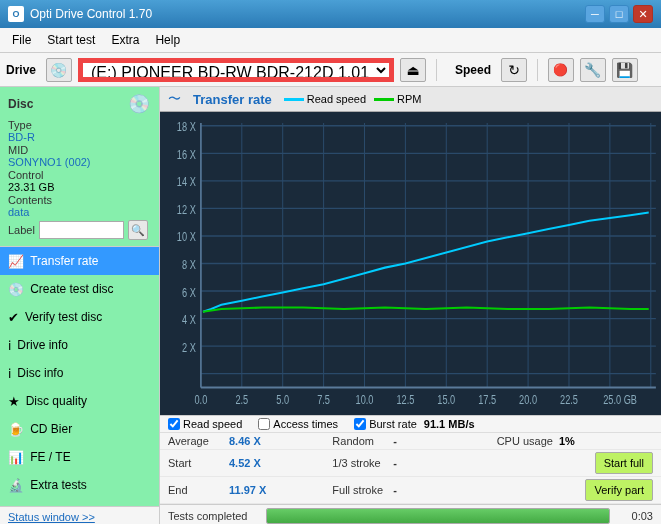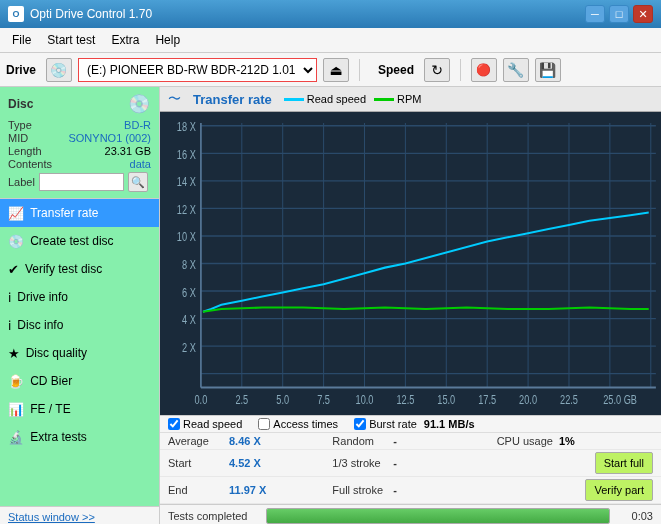--- a/index.html
+++ b/index.html
@@ -48,22 +48,22 @@
       border-bottom: 1px solid #ccc;
       height: 34px;
       display: flex;
       align-items: center;
       padding: 0 6px;
       gap: 6px;
     }
     .toolbar-label { font-size: 12px; font-weight: bold; margin-right: 4px; }
     .toolbar-drive-select {
       height: 24px;
-      font-size: 12px;
-      border: 1px solid #ef4444;
+      font-size: 16px;
+      border: 5px solid #ef4444;
       background: white;
       min-width: 220px;
       padding: 0 4px;
     }
     .toolbar-btn-icon {
       width: 26px; height: 24px;
       background: #e8e8e8;
       border: 1px solid #aaa;
       border-radius: 2px;
       display: flex; align-items: center; justify-content: center;
@@ -104,21 +104,21 @@
       border-bottom: 1px solid #ccc;
     }
     .disc-header {
       display: flex;
       align-items: center;
       justify-content: space-between;
       margin-bottom: 4px;
     }
     .disc-title { font-size: 12px; font-weight: bold; color: #333; }
     .disc-icon { font-size: 18px; color: #666; }
-    .disc-row { display: flex; justify-content: space-between; margin-bottom: 1px; }
+    .disc-row { display: flex; justify-content: space-between; margin-bottom: 1px; flex-direction: column; }
     .disc-key { font-size: 11px; color: #333; }
     .disc-value { font-size: 11px; color: #1a6bbf; }
     .disc-value.black { color: #000; }
     .label-row { display: flex; align-items: center; gap: 4px; margin-top: 2px; }
     .label-input {
       height: 18px;
       border: 1px solid #aaa;
       font-size: 11px;
       width: 85px;
       padding: 0 2px;
@@ -312,21 +312,21 @@
       </div>
       <div class="disc-row">
         <span class="disc-key">Type</span>
         <span class="disc-value">BD-R</span>
       </div>
       <div class="disc-row">
         <span class="disc-key">MID</span>
         <span class="disc-value">SONYNO1 (002)</span>
       </div>
       <div class="disc-row">
-        <span class="disc-key">Length</span>
+        <span class="disc-key">Control</span>
         <span class="disc-value black">23.31 GB</span>
       </div>
       <div class="disc-row">
         <span class="disc-key">Contents</span>
         <span class="disc-value">data</span>
       </div>
       <div class="label-row">
         <span class="disc-key">Label</span>
         <input class="label-input" type="text" value="" style="">
         <div class="label-btn">🔍</div>

